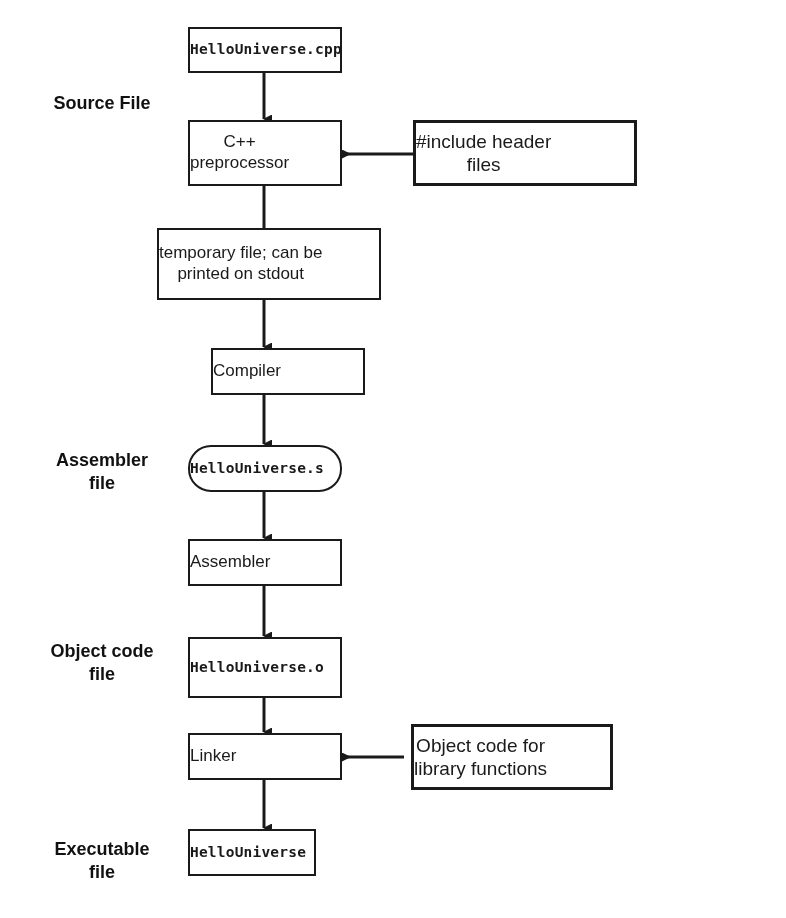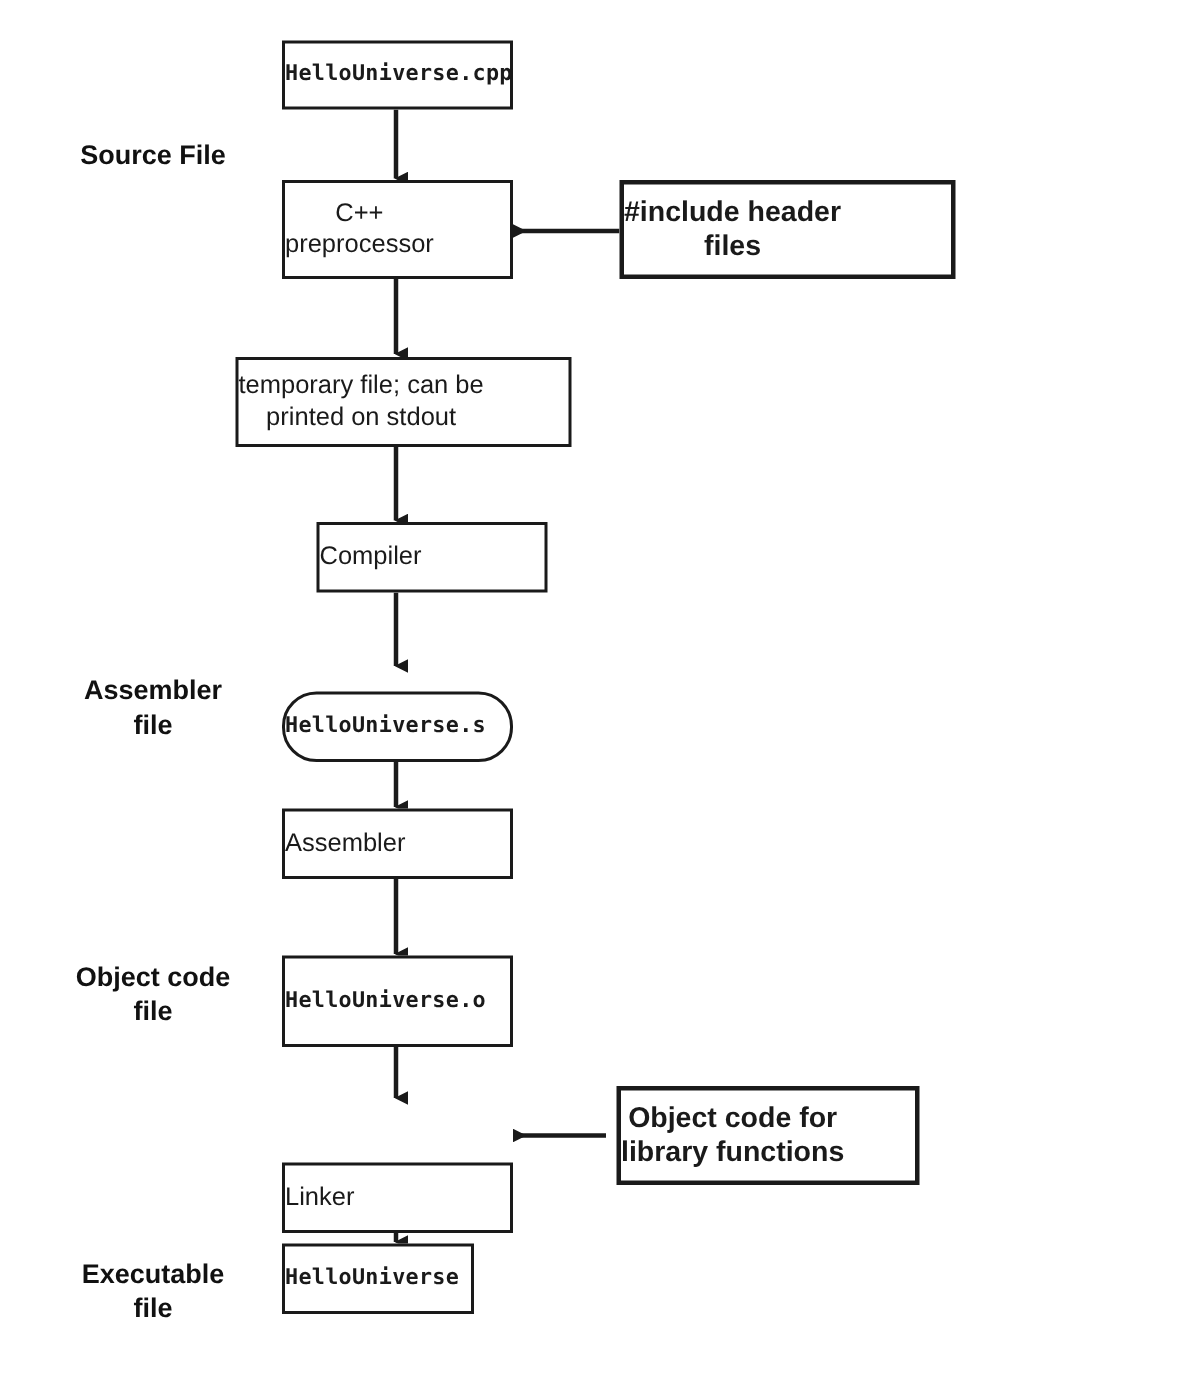--- a/index.html
+++ b/index.html
@@ -46,21 +46,21 @@
     font-size: 14.5px;
     letter-spacing: 0.2px;
   }
   .sans {
     font-family: "Liberation Sans", sans-serif;
     font-weight: 400;
     font-size: 17px;
   }
   .sans-bold {
     font-family: "Liberation Sans", sans-serif;
-    font-weight: bold;
+    font-weight: normal;
     font-size: 19px;
   }
   .stage-label {
     position: absolute;
     font-family: "Liberation Sans", sans-serif;
     font-weight: bold;
     font-size: 18px;
     color: #111111;
     text-align: center;
     line-height: 1.28;
@@ -115,37 +115,37 @@
         <span class="txt mono">HelloUniverse.cpp</span>
       </div>
       <div class="node" style="left: 188px; top: 120px; width: 154px; height: 66px;">
         <span class="txt sans">C++
 preprocessor</span>
       </div>
       <div class="node thick" style="left: 413px; top: 120px; width: 224px; height: 66px;">
         <span class="txt sans-bold">#include header
 files</span>
       </div>
-      <div class="node" style="left: 157px; top: 238px; width: 224px; height: 60px;">
+      <div class="node" style="left: 157px; top: 228px; width: 224px; height: 72px;">
         <span class="txt sans">temporary file; can be
 printed on stdout</span>
       </div>
       <div class="node" style="left: 188px; top: 348px; width: 154px; height: 47px; margin-left: 23px;">
         <span class="txt sans">Compiler</span>
       </div>
-      <div class="node" style="left: 188px; top: 461px; width: 154px; height: 47px; border-radius: 23px;">
+      <div class="node" style="left: 188px; top: 445px; width: 154px; height: 47px; border-radius: 23px;">
         <span class="txt mono">HelloUniverse.s</span>
       </div>
       <div class="node" style="left: 188px; top: 539px; width: 154px; height: 47px;">
         <span class="txt sans">Assembler</span>
       </div>
       <div class="node" style="left: 188px; top: 637px; width: 154px; height: 61px;">
         <span class="txt mono">HelloUniverse.o</span>
       </div>
-      <div class="node" style="left: 188px; top: 733px; width: 154px; height: 47px; margin-top: 42px;">
+      <div class="node" style="left: 188px; top: 733px; width: 154px; height: 47px;">
         <span class="txt sans">Linker</span>
       </div>
       <div class="node thick" style="left: 411px; top: 724px; width: 202px; height: 66px;">
         <span class="txt sans-bold">Object code for
 library functions</span>
       </div>
       <div class="node" style="left: 188px; top: 829px; width: 128px; height: 47px;">
         <span class="txt mono">HelloUniverse</span>
       </div>
     </div>

